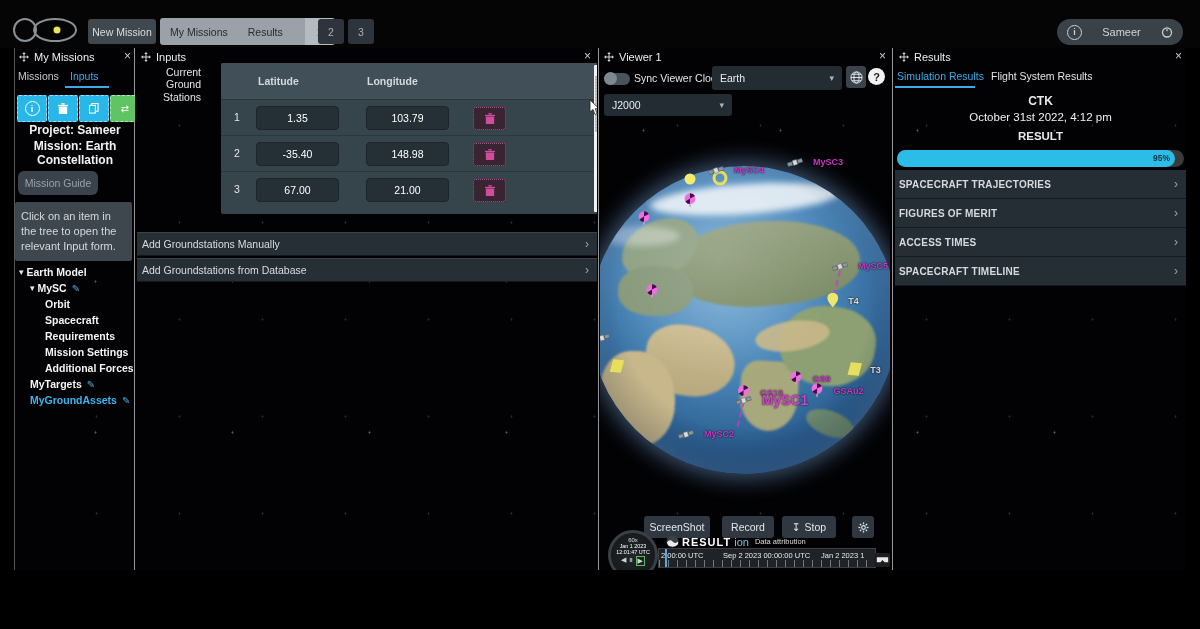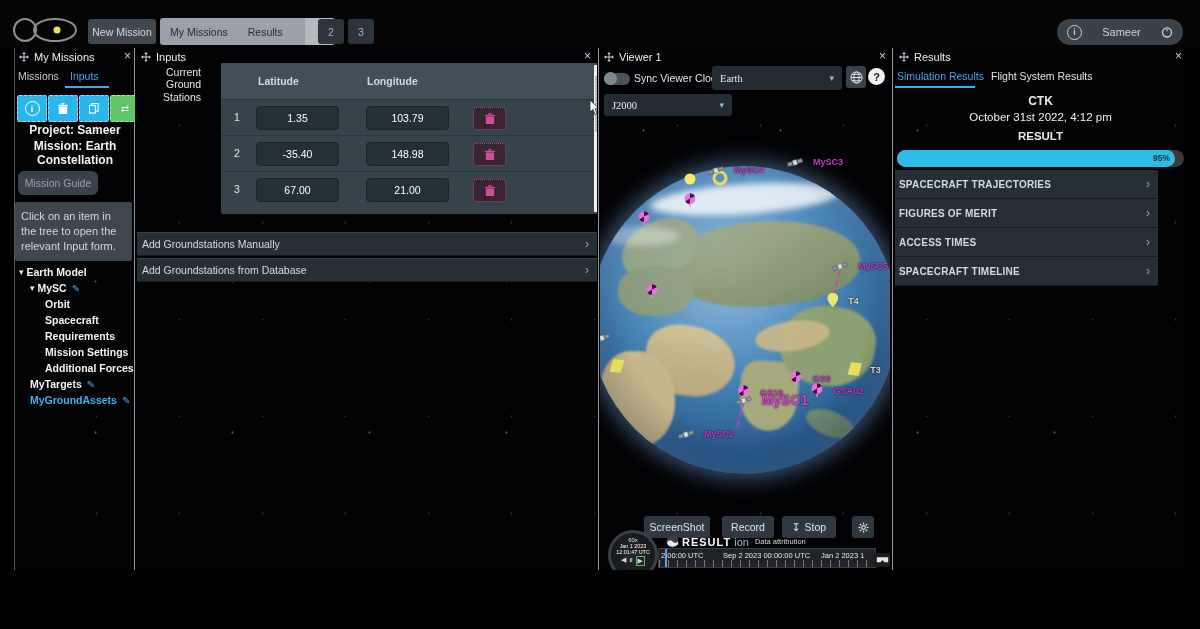--- a/index.html
+++ b/index.html
@@ -56,21 +56,21 @@
   #gs-scroll{position:absolute;left:373px;top:2px;width:10px;height:147px;background:#f2f2f2;border-radius:1px;}
   #gs-scroll .arr{position:absolute;left:0;width:10px;font-size:6px;color:#666;text-align:center;cursor:pointer;}
   #gs-thumb{position:absolute;left:1px;top:11px;width:8px;height:56px;background:#c6c6c6;background-image:repeating-linear-gradient(180deg,#b2b2b2 0 1px,transparent 1px 3px);cursor:grab;}
   .expander{position:absolute;left:0;width:460px;height:24px;background:#272f36;border-top:1px solid #3a434b;border-bottom:1px solid #14191d;display:flex;align-items:center;justify-content:space-between;padding:0 8px 0 5px;box-sizing:border-box;cursor:pointer;}
   .expander .xlab{font-size:10.5px;color:#d8dce0;}
   .chev{color:#9aa3ab;font-size:12px;}
   
   #p-viewer{left:586px;width:290px;}
   #toggle{position:absolute;left:4px;top:25px;width:26px;height:12px;background:#4a535b;border-radius:6px;cursor:pointer;}
   #toggle .knob{position:absolute;left:0;top:-1px;width:13px;height:13px;border-radius:50%;background:#7e8890;}
-  .vsel{position:absolute;height:24px;background:#232b33;border-radius:3px;display:flex;align-items:center;justify-content:space-between;padding:0 8px;box-sizing:border-box;color:#e8ecef;font-size:10.5px;cursor:pointer;font-family:Liberation Serif, serif;}
+  .vsel{position:absolute;height:24px;background:#232b33;border-radius:3px;display:flex;align-items:center;justify-content:space-between;padding:0 8px;box-sizing:border-box;color:#e8ecef;font-size:10.5px;cursor:pointer;}
   .vsel .car{color:#aab4bb;font-size:9px;}
   .vbtn{position:absolute;background:#3a434b;border-radius:3px;display:flex;align-items:center;justify-content:center;cursor:pointer;}
   #helpbtn{position:absolute;left:268px;top:20px;width:17px;height:17px;background:#f2f2f2;border-radius:50%;color:#222;font-weight:bold;font-size:11px;display:flex;align-items:center;justify-content:center;cursor:pointer;}
   
   #globe{position:absolute;left:-10px;top:118px;width:308px;height:308px;border-radius:50%;overflow:hidden;
     background:radial-gradient(circle at 45% 35%, #7fb2d9 0%, #4a86b8 38%, #2a5c8e 68%, #17406e 100%);
     box-shadow:0 0 22px 5px rgba(130,180,240,.45), inset 0 0 30px rgba(180,220,255,.3);}
   .land{position:absolute;filter:blur(1px);}
   #globe-shade{position:absolute;left:-10px;top:118px;width:308px;height:308px;border-radius:50%;
     background:radial-gradient(circle at 42% 30%, rgba(255,255,255,.14), transparent 45%),radial-gradient(circle at 50% 45%, transparent 55%, rgba(5,15,35,.5) 96%);}
@@ -100,21 +100,21 @@
   #timeline .tlab{position:absolute;top:2px;font-size:7.5px;color:#e8e8e8;white-space:nowrap;}
   #ticks{position:absolute;left:0;bottom:0;width:100%;height:7px;background-image:repeating-linear-gradient(90deg,#777 0 1px,transparent 1px 9px);}
   #playhead{position:absolute;left:6px;top:0;width:2px;height:18px;background:#58a6e8;}
   #vrbtn{position:absolute;left:274px;top:505px;width:16px;height:14px;background:#1d1d1d;border-radius:2px;display:flex;align-items:center;justify-content:center;cursor:pointer;}
   
   #p-results{left:881px;width:291px;}
   #res-center .h{text-align:center;font-weight:bold;}
   #progress{position:absolute;left:2px;top:102px;width:287px;height:17px;background:#3a3a3a;border-radius:9px;}
   #progress .fill{position:absolute;left:0;top:0;height:17px;width:97%;background:#2bbde8;border-radius:9px;}
   #progress .pct{position:absolute;right:14px;top:3px;font-size:8.5px;color:#16323c;font-weight:bold;}
-  .r-item{position:absolute;left:0;width:263px;height:29px;background:#262e35;border-bottom:1px solid #161b20;display:flex;align-items:center;justify-content:space-between;padding:0 8px 0 4px;box-sizing:border-box;cursor:pointer;}
+  .r-item{position:absolute;left:0;width:291px;height:29px;background:#262e35;border-bottom:1px solid #161b20;display:flex;align-items:center;justify-content:space-between;padding:0 8px 0 4px;box-sizing:border-box;cursor:pointer;}
   .r-item .rlab{font-size:10px;font-weight:bold;color:#d6dade;letter-spacing:.2px;}
   #botmask{position:absolute;left:0;top:570px;width:1200px;height:59px;background:#000;}
 </style>
 </head>
 <body>
 
 <div id="app">
 
   <div id="topbar">
     <svg class="abs" style="left:10px;top:16px" width="76" height="28" viewBox="0 0 76 28">

